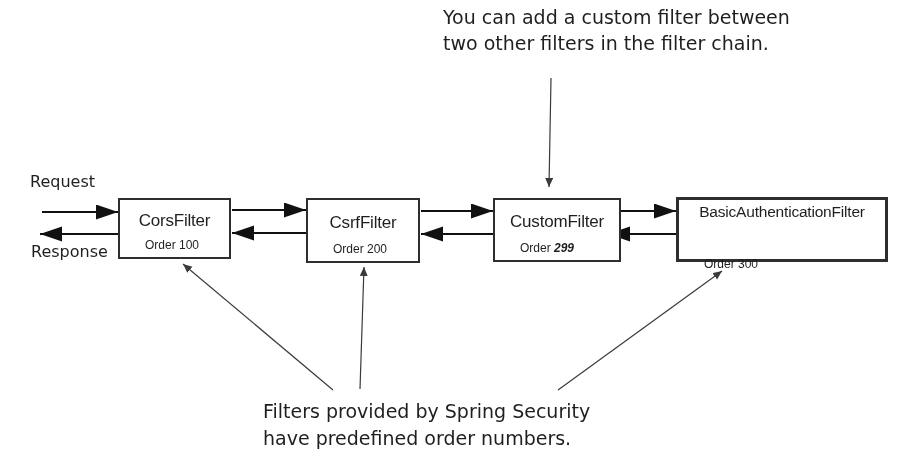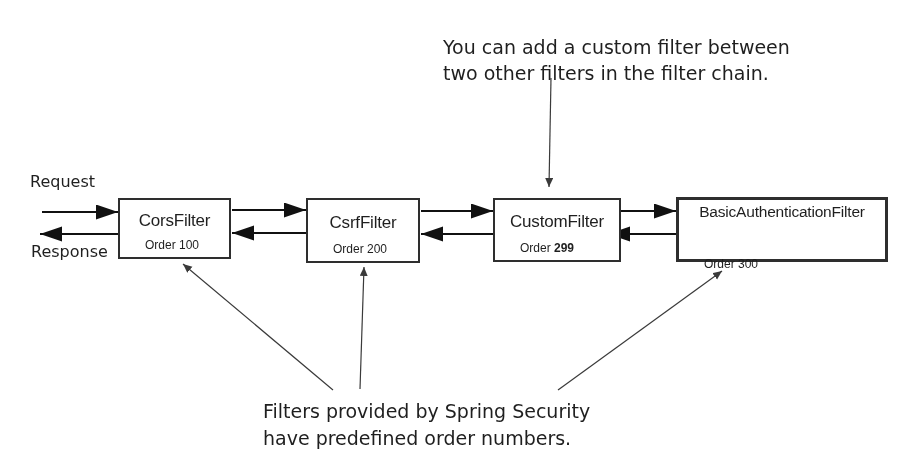--- a/index.html
+++ b/index.html
@@ -63,20 +63,21 @@
     font-size: 15.5px;
   }
   .filter-order {
     padding: 0 0 5px 25px;
     font-family: "Liberation Sans", sans-serif;
     font-size: 12px;
     white-space: nowrap;
   }
   .order-value.bold {
     font-weight: bold;
+    font-style: italic;
   }
   .thick-line {
     stroke: #111111;
     stroke-width: 2;
   }
   .thin-line {
     stroke: #3a3a3a;
     stroke-width: 1.2;
   }
 </style>
@@ -107,21 +108,21 @@
     <line class="thick-line" x1="608" y1="211" x2="676" y2="211" marker-end="url(#head-big)"></line>
     <line class="thick-line" x1="676" y1="234" x2="608" y2="234" marker-end="url(#head-big)"></line>
 
     <line class="thin-line" x1="551" y1="78" x2="549" y2="187" marker-end="url(#head-small)"></line>
 
     <line class="thin-line" x1="333" y1="390" x2="183" y2="264" marker-end="url(#head-small)"></line>
     <line class="thin-line" x1="360" y1="389" x2="364" y2="267" marker-end="url(#head-small)"></line>
     <line class="thin-line" x1="558" y1="390" x2="722" y2="271" marker-end="url(#head-small)"></line>
   </svg>
 
-  <div class="note" style="left:443px; top:34px;">
+  <div class="note" style="left:443px; top:4px;">
     <div>You can add a custom filter between</div>
     <div>two other filters in the filter chain.</div>
   </div>
 
   <div class="flow-label" style="left:30px; top:172px;">Request</div>
   <div class="flow-label" style="left:31px; top:242px;">Response</div>
 
   <div class="filter-box" style="left:118px; top:198px; width:113px; height:61px;">
     <div class="filter-name">CorsFilter</div>
     <div class="filter-order"><span>Order </span><span class="order-value">100</span></div>

